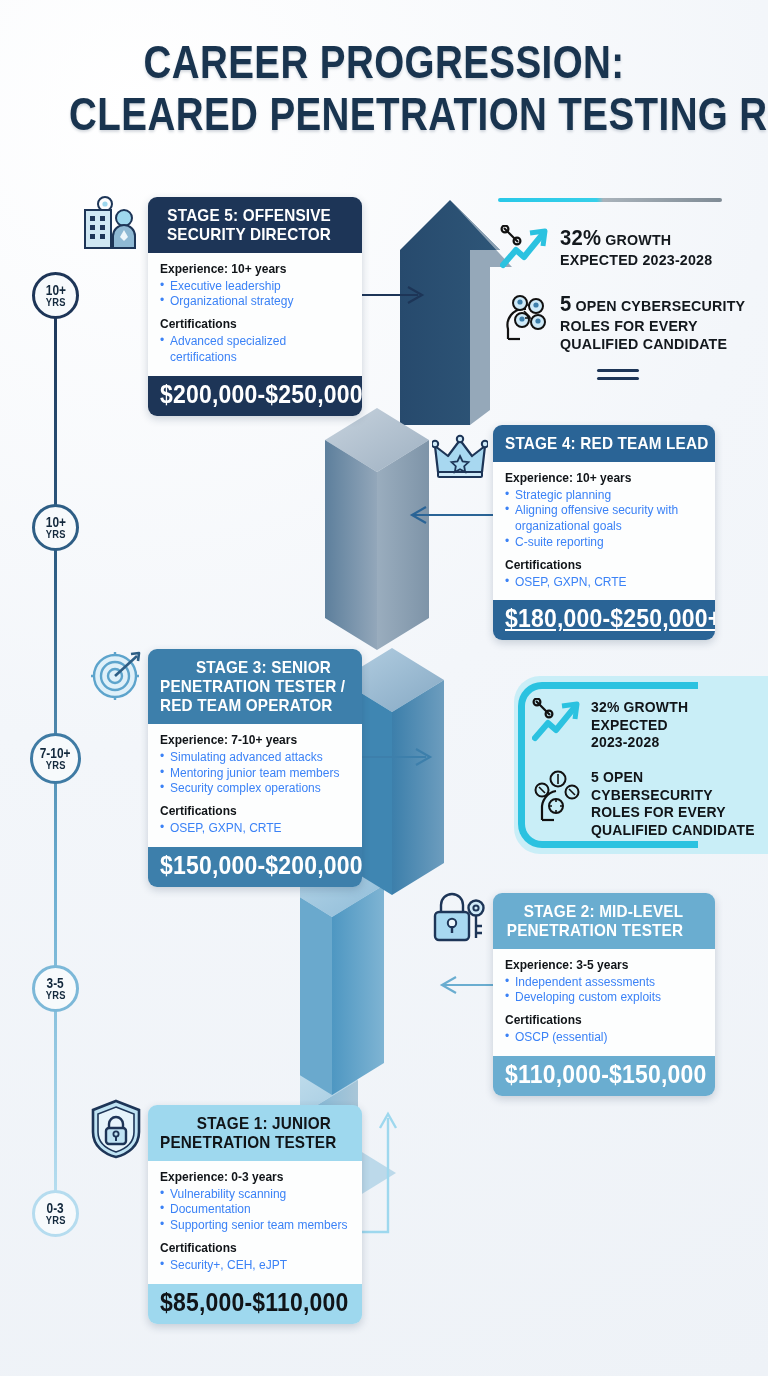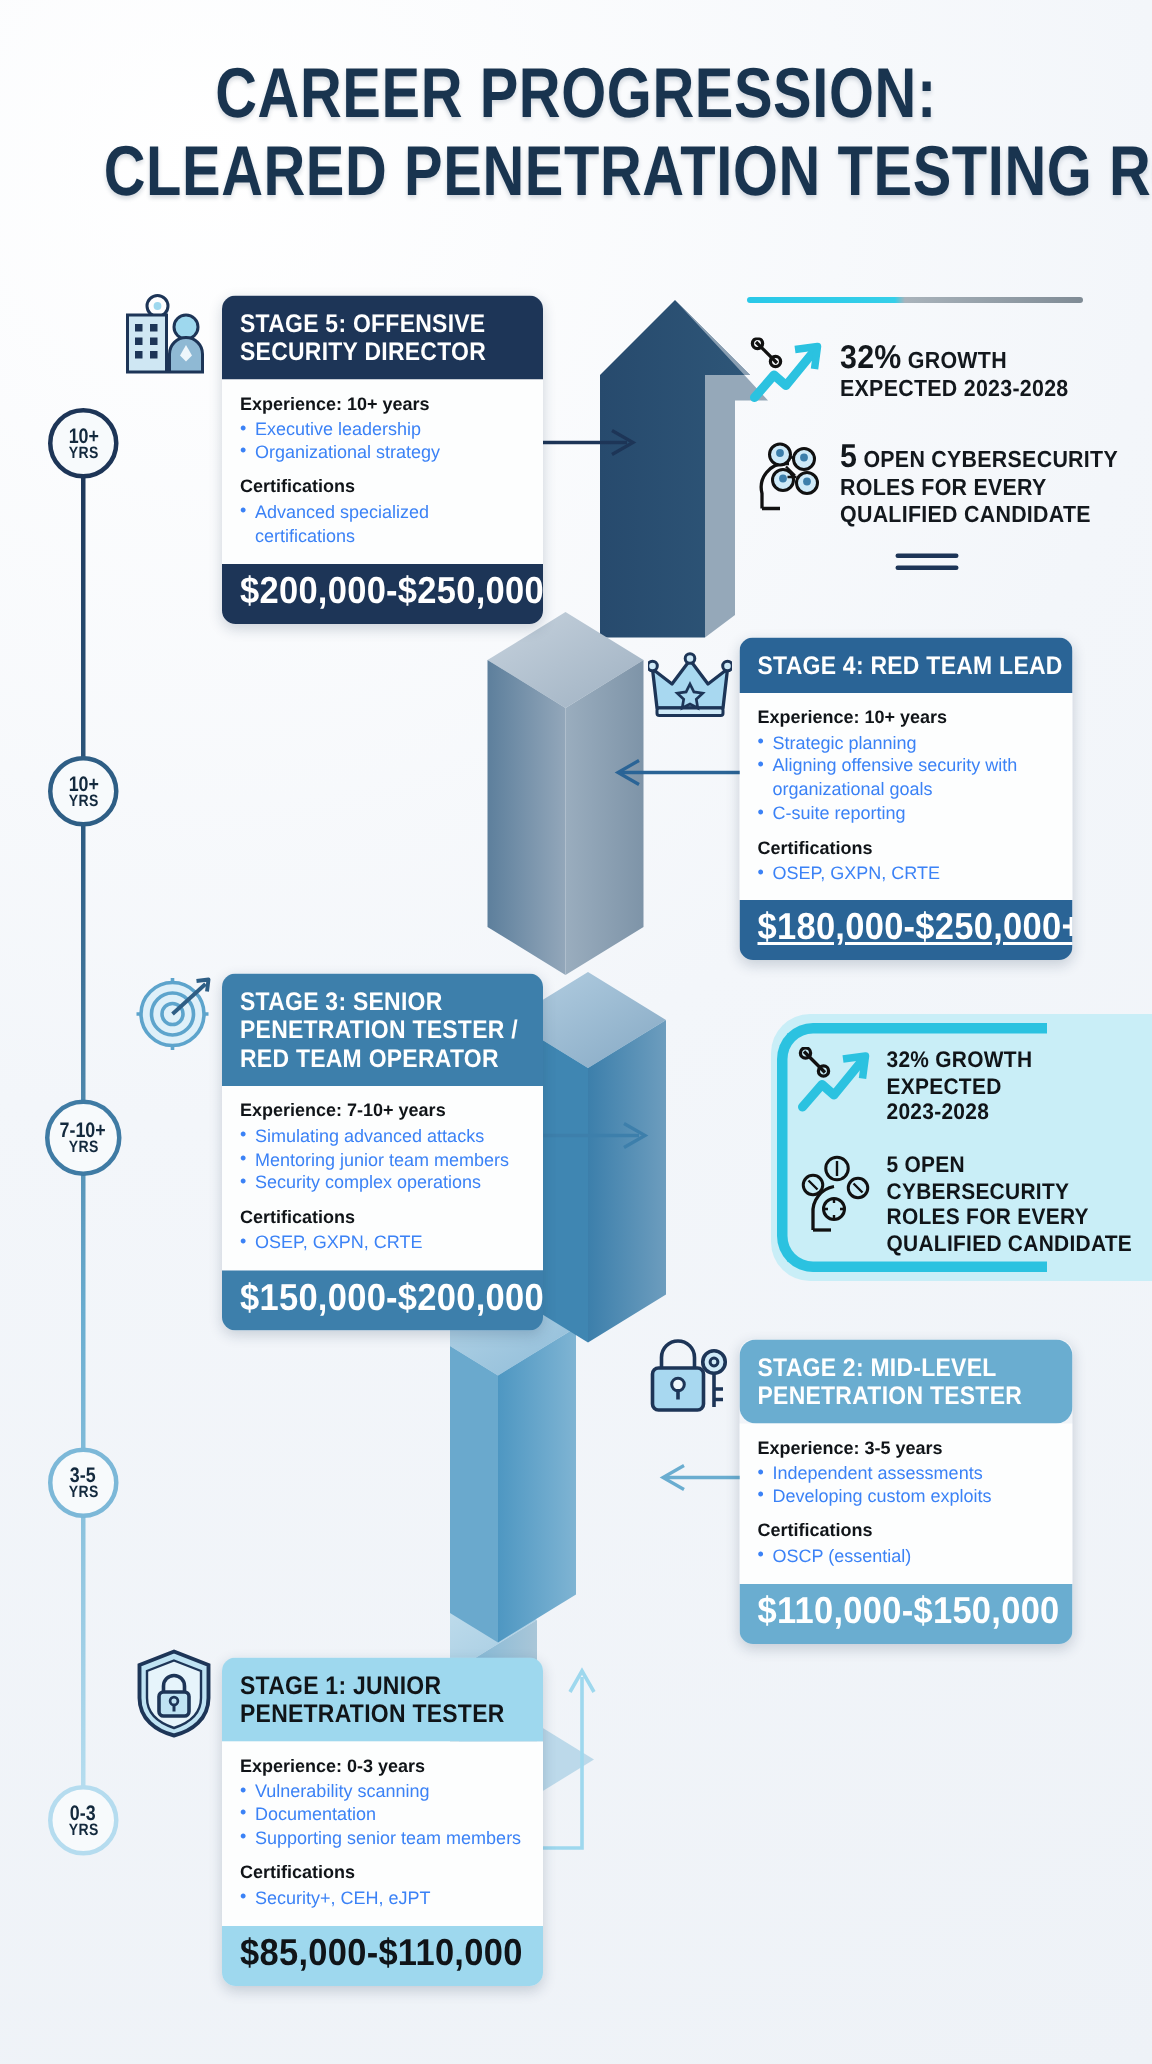--- a/index.html
+++ b/index.html
@@ -62,20 +62,21 @@
     overflow:hidden;
     box-shadow:0 3px 9px rgba(25,52,79,.20);
   }
   .card-head{
     padding:9px 12px 9px;
     color:#ffffff;
     font-weight:bold;
     font-size:17px;
     line-height:1.12;
     letter-spacing:.2px;
+    text-align:right;
   }
   .card-head span{ display:block; transform:scaleX(.9); transform-origin:left; white-space:nowrap;}
   .card-body{
     background:#fdfefe;
     padding:9px 12px 10px;
   }
   .lbl{
     font-size:12px; font-weight:bold; color:#101418; line-height:1.3;
   }
   .lbl.gap{ margin-top:7px; }
@@ -386,21 +387,21 @@
     <path d="M11 24 v-7 a11 11 0 0 1 22 0 v7" fill="none" stroke="#1d3557" stroke-width="2.4"></path>
     <rect x="5" y="24" width="34" height="28" rx="4" fill="#a8d8f0" stroke="#1d3557" stroke-width="2.4"></rect>
     <circle cx="22" cy="35" r="4.2" fill="#eef7fc" stroke="#1d3557" stroke-width="2"></circle>
     <path d="M22 38 v7" stroke="#1d3557" stroke-width="2.4"></path>
     <circle cx="46" cy="20" r="7.5" fill="#cfeaf8" stroke="#1d3557" stroke-width="2.4"></circle>
     <circle cx="46" cy="20" r="2.6" fill="none" stroke="#1d3557" stroke-width="2"></circle>
     <path d="M46 28 v22" stroke="#1d3557" stroke-width="2.4"></path>
     <path d="M46 38 h6 M46 45 h6" stroke="#1d3557" stroke-width="2.4"></path>
   </svg>
   <div class="card" style="left:493px; top:893px; width:222px;">
-    <div class="card-head" style="background:#6aadd0;border-radius:11px;">
+    <div class="card-head" style="background:#6aadd0;">
       <span>STAGE 2: MID-LEVEL</span>
       <span>PENETRATION TESTER</span>
     </div>
     <div class="card-body">
       <div class="lbl">Experience: 3-5 years</div>
       <ul class="blist">
         <li>Independent assessments</li>
         <li>Developing custom exploits</li>
       </ul>
       <div class="lbl gap">Certifications</div>

